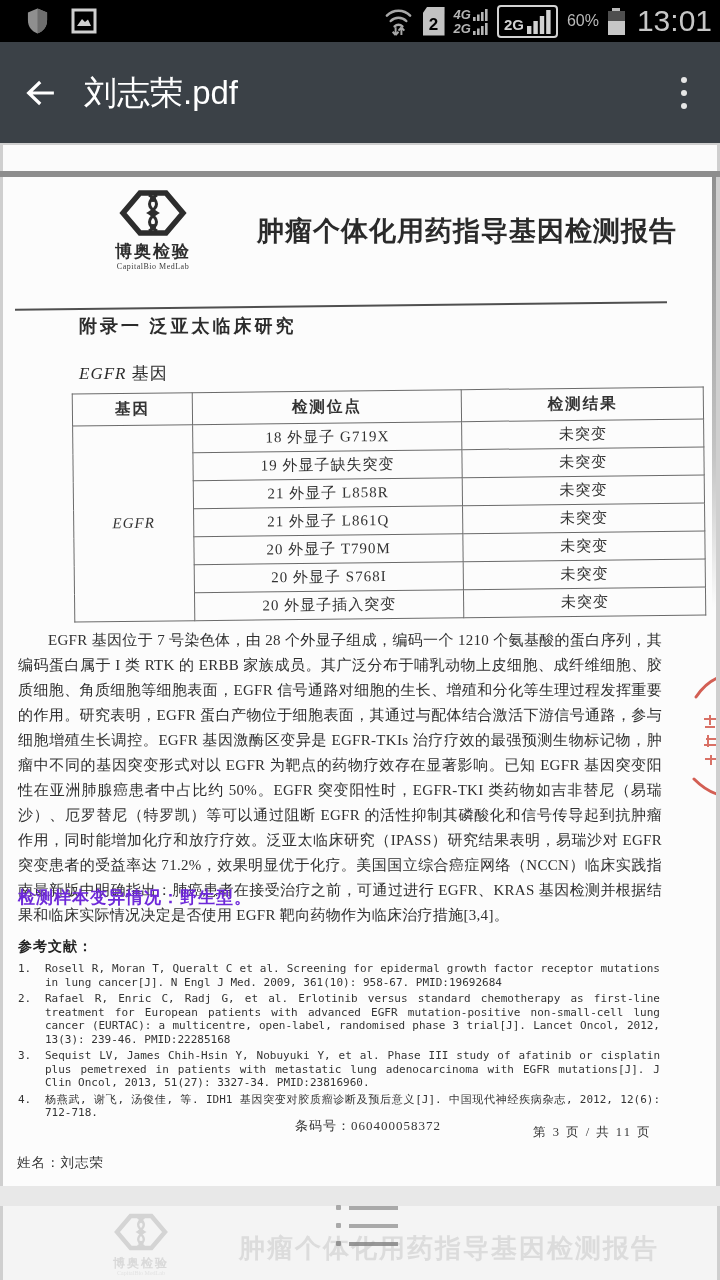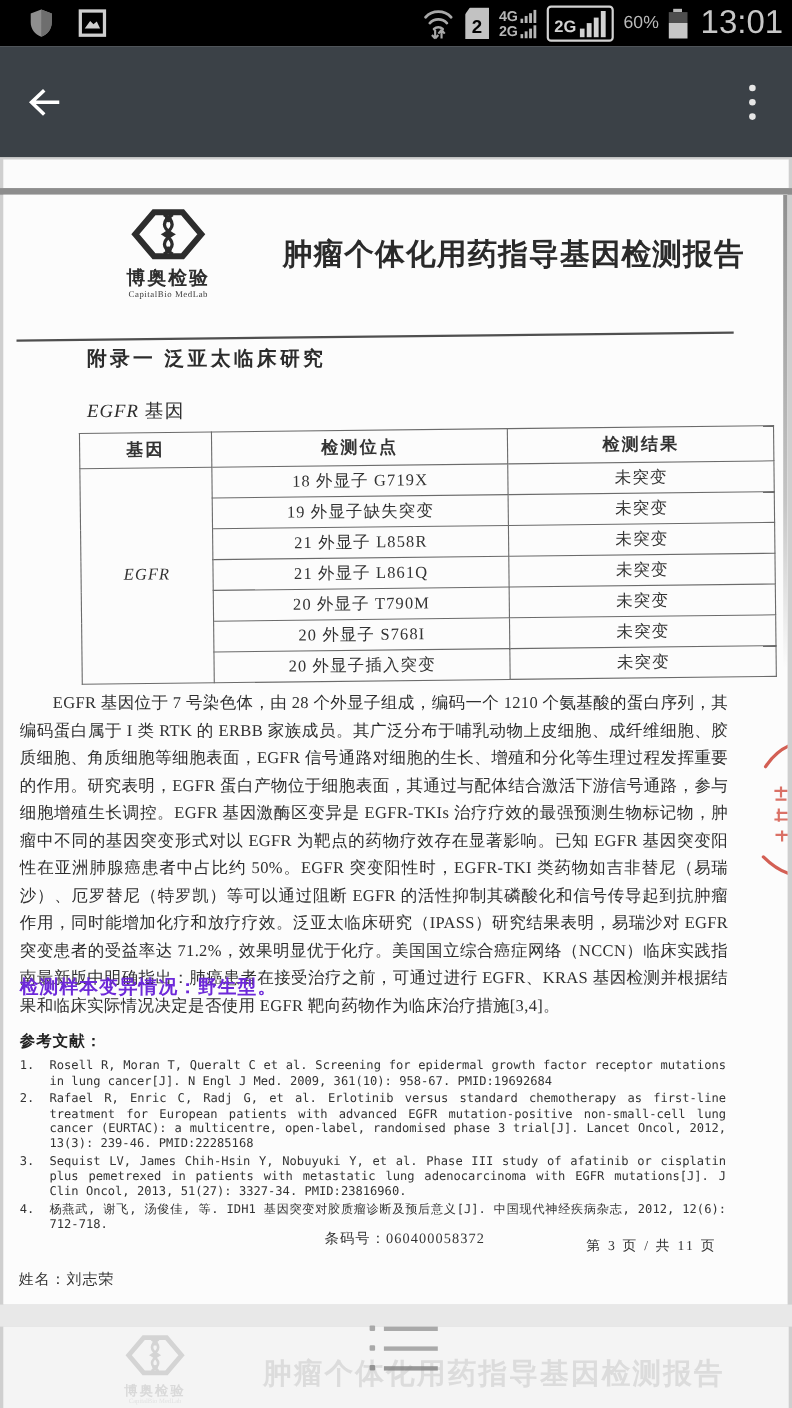--- a/index.html
+++ b/index.html
@@ -9,21 +9,21 @@
   
   .status-bar{position:absolute;top:0;left:0;width:720px;height:42px;background:#000;
     display:flex;align-items:center;box-sizing:border-box;padding:0 8px;
     font-family:"Liberation Sans", sans-serif;}
   .sb-left{display:flex;align-items:center;gap:22px;margin-left:18px;}
   .sb-spacer{flex:1;}
   .sb-right{display:flex;align-items:center;gap:9px;}
   .sim-badge{width:22px;height:29px;background:#c2c2c2;display:flex;align-items:flex-end;
     justify-content:center;clip-path:polygon(22% 0,100% 0,100% 100%,0 100%,0 24%);}
   .sim-badge span{font-size:17px;font-weight:bold;color:#000;line-height:1;margin-bottom:3px;}
-  .net-stack{display:flex;flex-direction:column;justify-content:center;gap:1px;}
+  .net-stack{display:flex;flex-direction:column;justify-content:center;gap:1px;font-style:italic;}
   .net-row{display:flex;align-items:flex-end;gap:2px;}
   .net-row b{font-size:13px;color:#b5b5b5;line-height:1;font-weight:bold;}
   .boxed-net{border:2px solid #d2d2d2;border-radius:4px;height:33px;box-sizing:border-box;
     display:flex;align-items:flex-end;gap:3px;padding:2px 5px;}
   .boxed-net b{font-size:15px;color:#d2d2d2;font-weight:bold;line-height:1.1;}
   .batt-pct{font-size:16px;color:#b9b9b9;}
   .battery{width:17px;}
   .battery .nub{width:8px;height:3px;background:#b9b9b9;margin:0 auto;}
   .battery .bod{height:24px;background:linear-gradient(to top,#c6c6c6 60%,#4e4e4e 60%);}
   .sb-time{font-size:30px;color:#c7c7c7;margin-left:3px;}
@@ -172,20 +172,21 @@
   </div>
 </div>
 
 <div class="app-bar">
   <div class="back-btn">
     <svg width="34" height="34" viewBox="0 0 36 36">
       <path d="M31 18 H7 M17 7.5 L6 18 L17 28.5" stroke="#ffffff" stroke-width="3.4" fill="none" stroke-linecap="square"></path>
     </svg>
   </div>
   <div class="ab-titles">
+    <div class="ab-title">刘志荣.pdf</div>
   </div>
   <div class="menu-btn">
     <i></i>
     <i></i>
     <i></i>
   </div>
 </div>
 
 <div class="viewport">
   <div class="prev-strip"></div>

